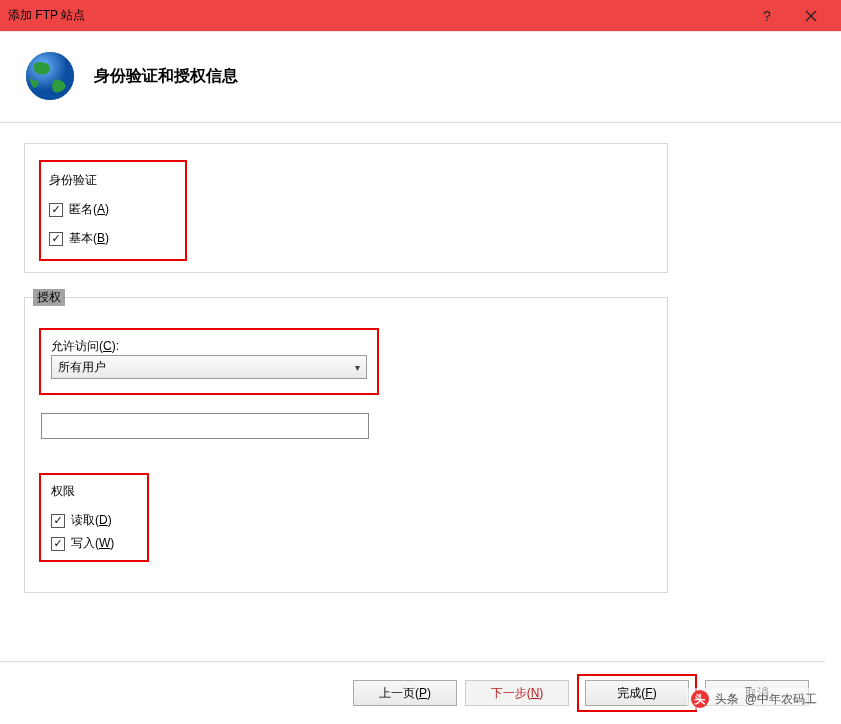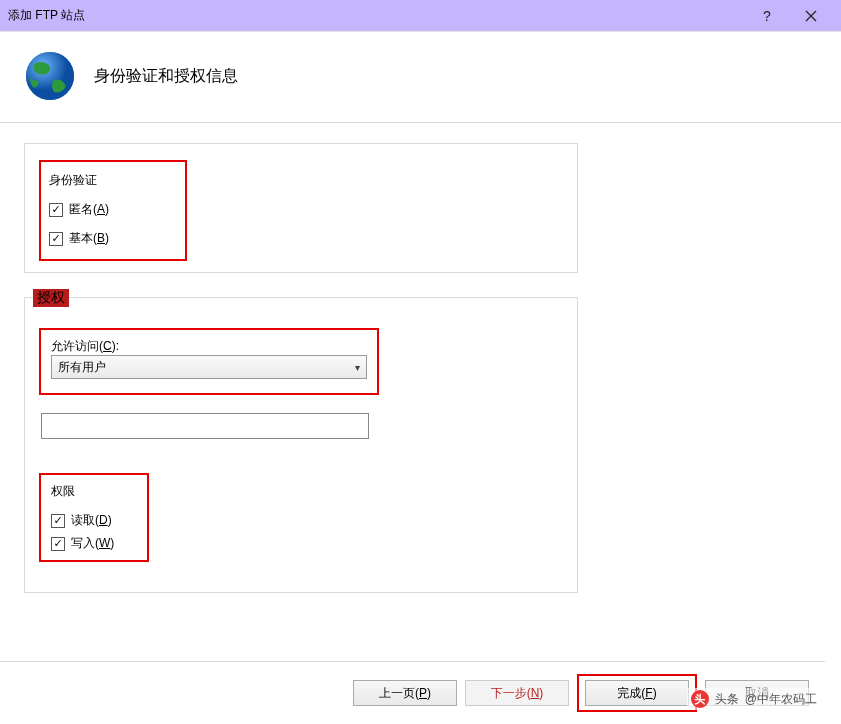--- a/index.html
+++ b/index.html
@@ -9,61 +9,61 @@
       background: #fff;
       width: 841px;
       height: 724px;
       overflow: hidden;
     }
     .titlebar {
       display: flex;
       align-items: center;
       height: 32px;
       padding: 0 8px;
-      background: #c4b5fd;
+      background: #ef4444;
       border-bottom: 1px solid #e5e5e5;
     }
     .titlebar-title { flex: 1; }
     .titlebar-btn {
       width: 44px;
       height: 32px;
       display: flex;
       align-items: center;
       justify-content: center;
       color: #222;
       font-size: 14px;
       font-family: Arial, sans-serif;
     }
     .header {
       display: flex;
       align-items: center;
       padding: 18px 24px 20px 24px;
       border-bottom: 1px solid #d9d9d9;
     }
     .globe-icon { width: 52px; height: 52px; margin-right: 18px; flex-shrink:0; }
-    .header-title { font-size: 16px; font-weight: normal; }
+    .header-title { font-size: 16px; font-weight: bold; }
     .content {
       padding: 20px 24px 0 24px;
       height: 530px;
       position: relative;
     }
     .fieldset {
       border: 1px solid #d9d9d9;
       padding: 16px 14px 20px 14px;
       margin-bottom: 24px;
       position: relative;
-      width: 554px;
+      width: 644px;
     }
     .fieldset-legend {
       position: absolute;
       top: -9px;
       left: 8px;
-      background: #b91c1c;
+      background: #a3a3a3;
       padding: 0 4px;
-      font-size: 14px;
+      font-size: 12px;
     }
     .highlight { border: 2px solid #e60000; }
     .auth-box {
       padding: 10px 8px 12px 8px;
       width: 148px;
     }
     .checkbox-row {
       display: flex;
       align-items: center;
       margin-top: 12px;

